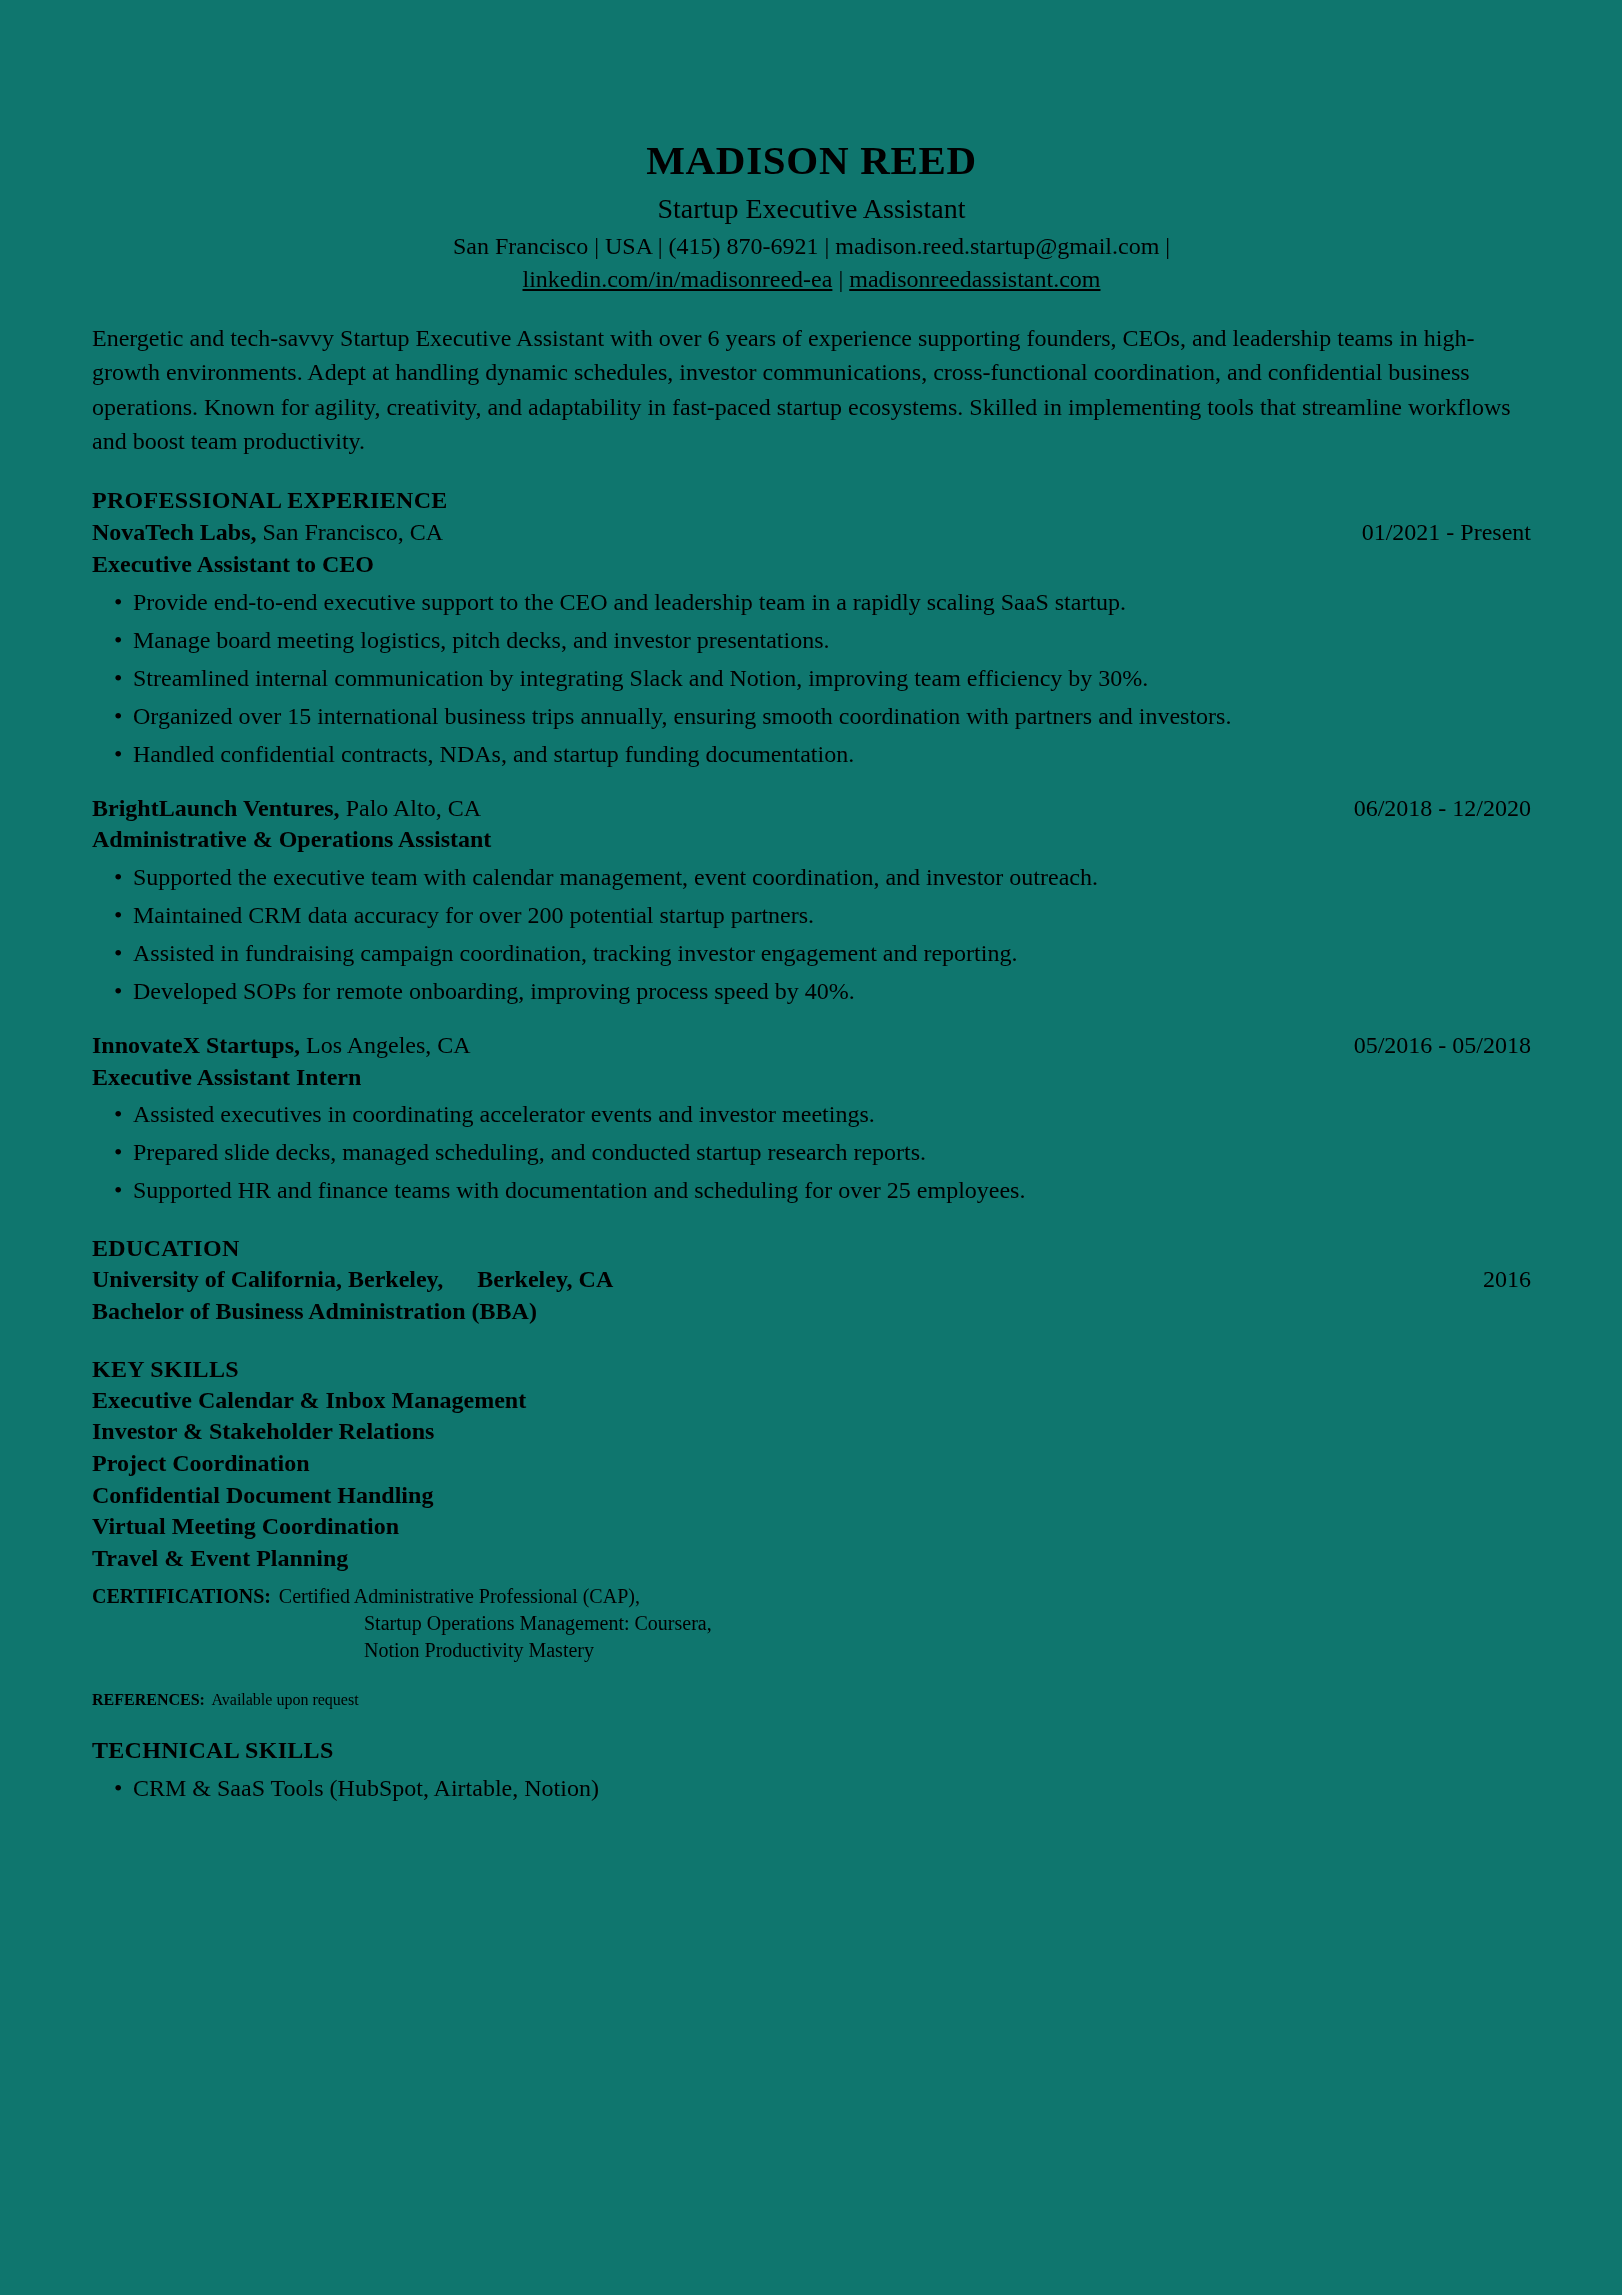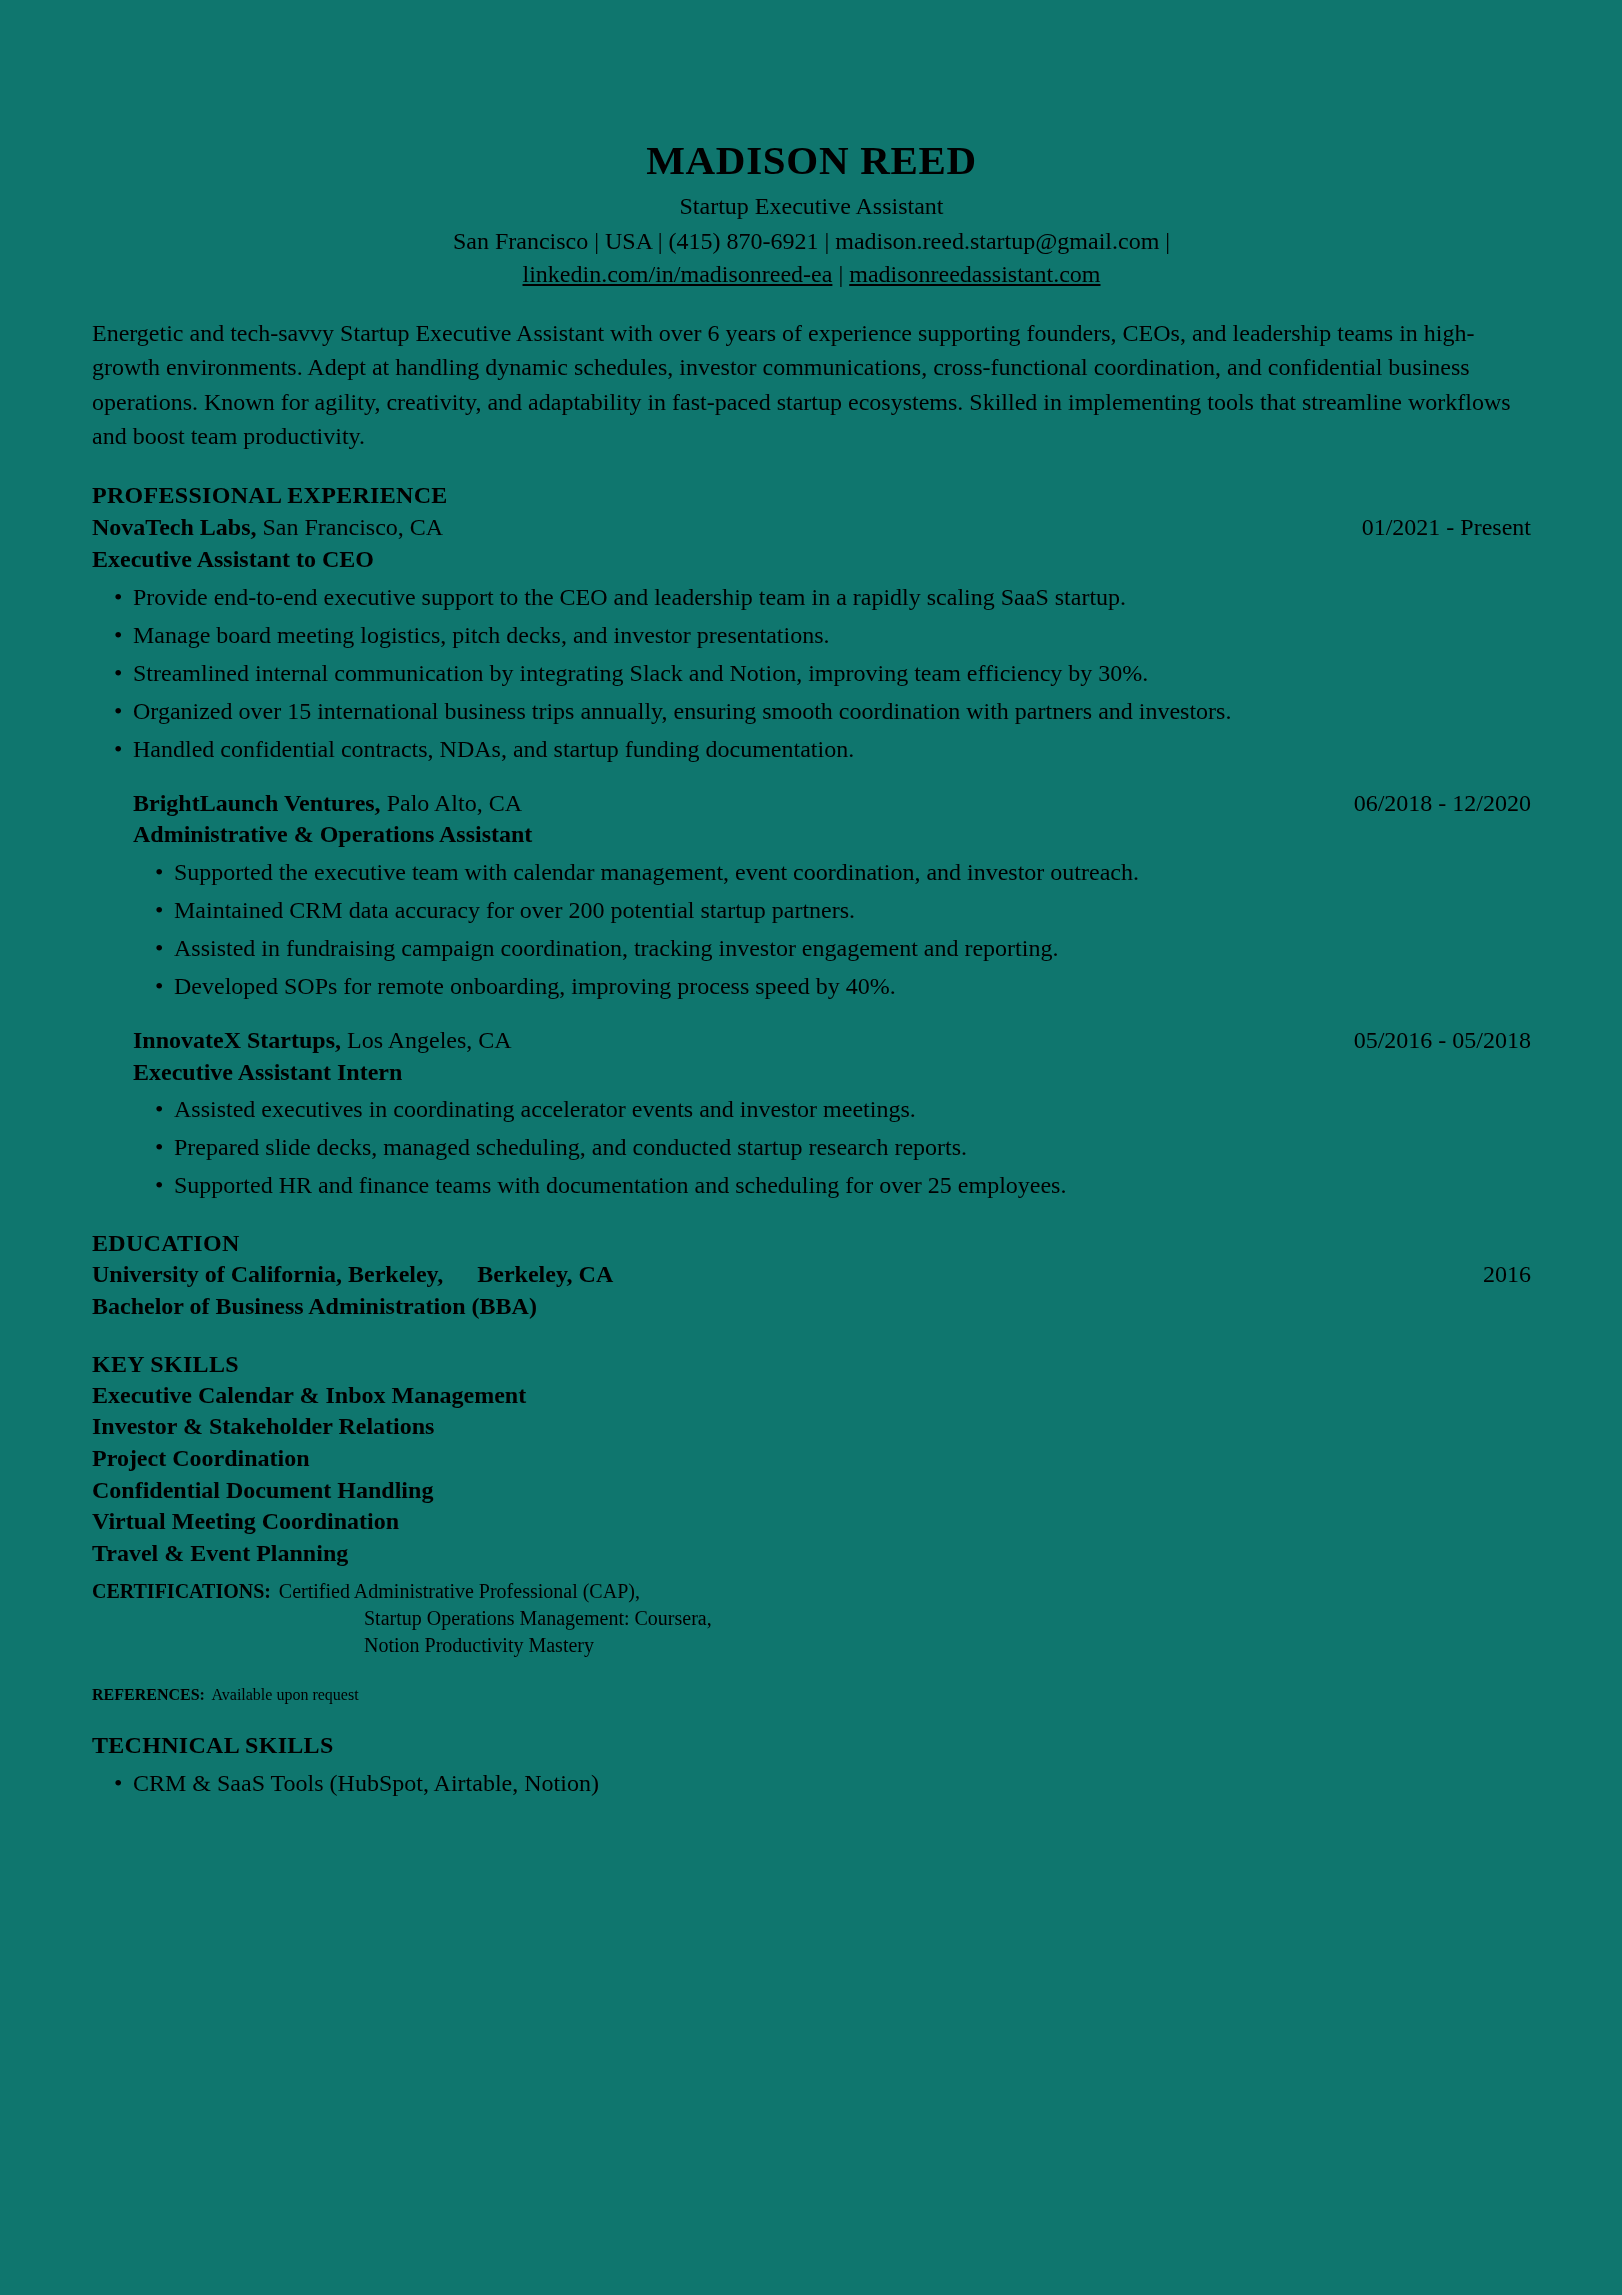--- a/index.html
+++ b/index.html
@@ -25,21 +25,21 @@
     text-align: center;
   }
   .hdr-name {
     font-size: 41px;
     font-weight: bold;
     letter-spacing: 0.7px;
     line-height: 1.15;
     margin-bottom: 6.5px;
   }
   .hdr-title {
-    font-size: 24px;
+    font-size: 28px;
     line-height: 1.25;
     margin-bottom: 3.9px;
   }
   .hdr-contact {
     font-size: 24px;
     line-height: 1.38;
   }
   .hdr-contact a,
   .hdr-link {
     color: #000000;
@@ -63,21 +63,20 @@
     font-weight: bold;
     letter-spacing: 0.3px;
     line-height: 1.3;
   }
 
   .job {
     margin-top: 1.3px;
   }
   .job + .job {
     margin-top: 22px;
-    margin-left: 41px;
   }
   .job-line {
     display: flex;
     justify-content: space-between;
     align-items: baseline;
     font-size: 24px;
     line-height: 1.32;
     font-family: Liberation Serif, serif;
   }
   .job-company {

